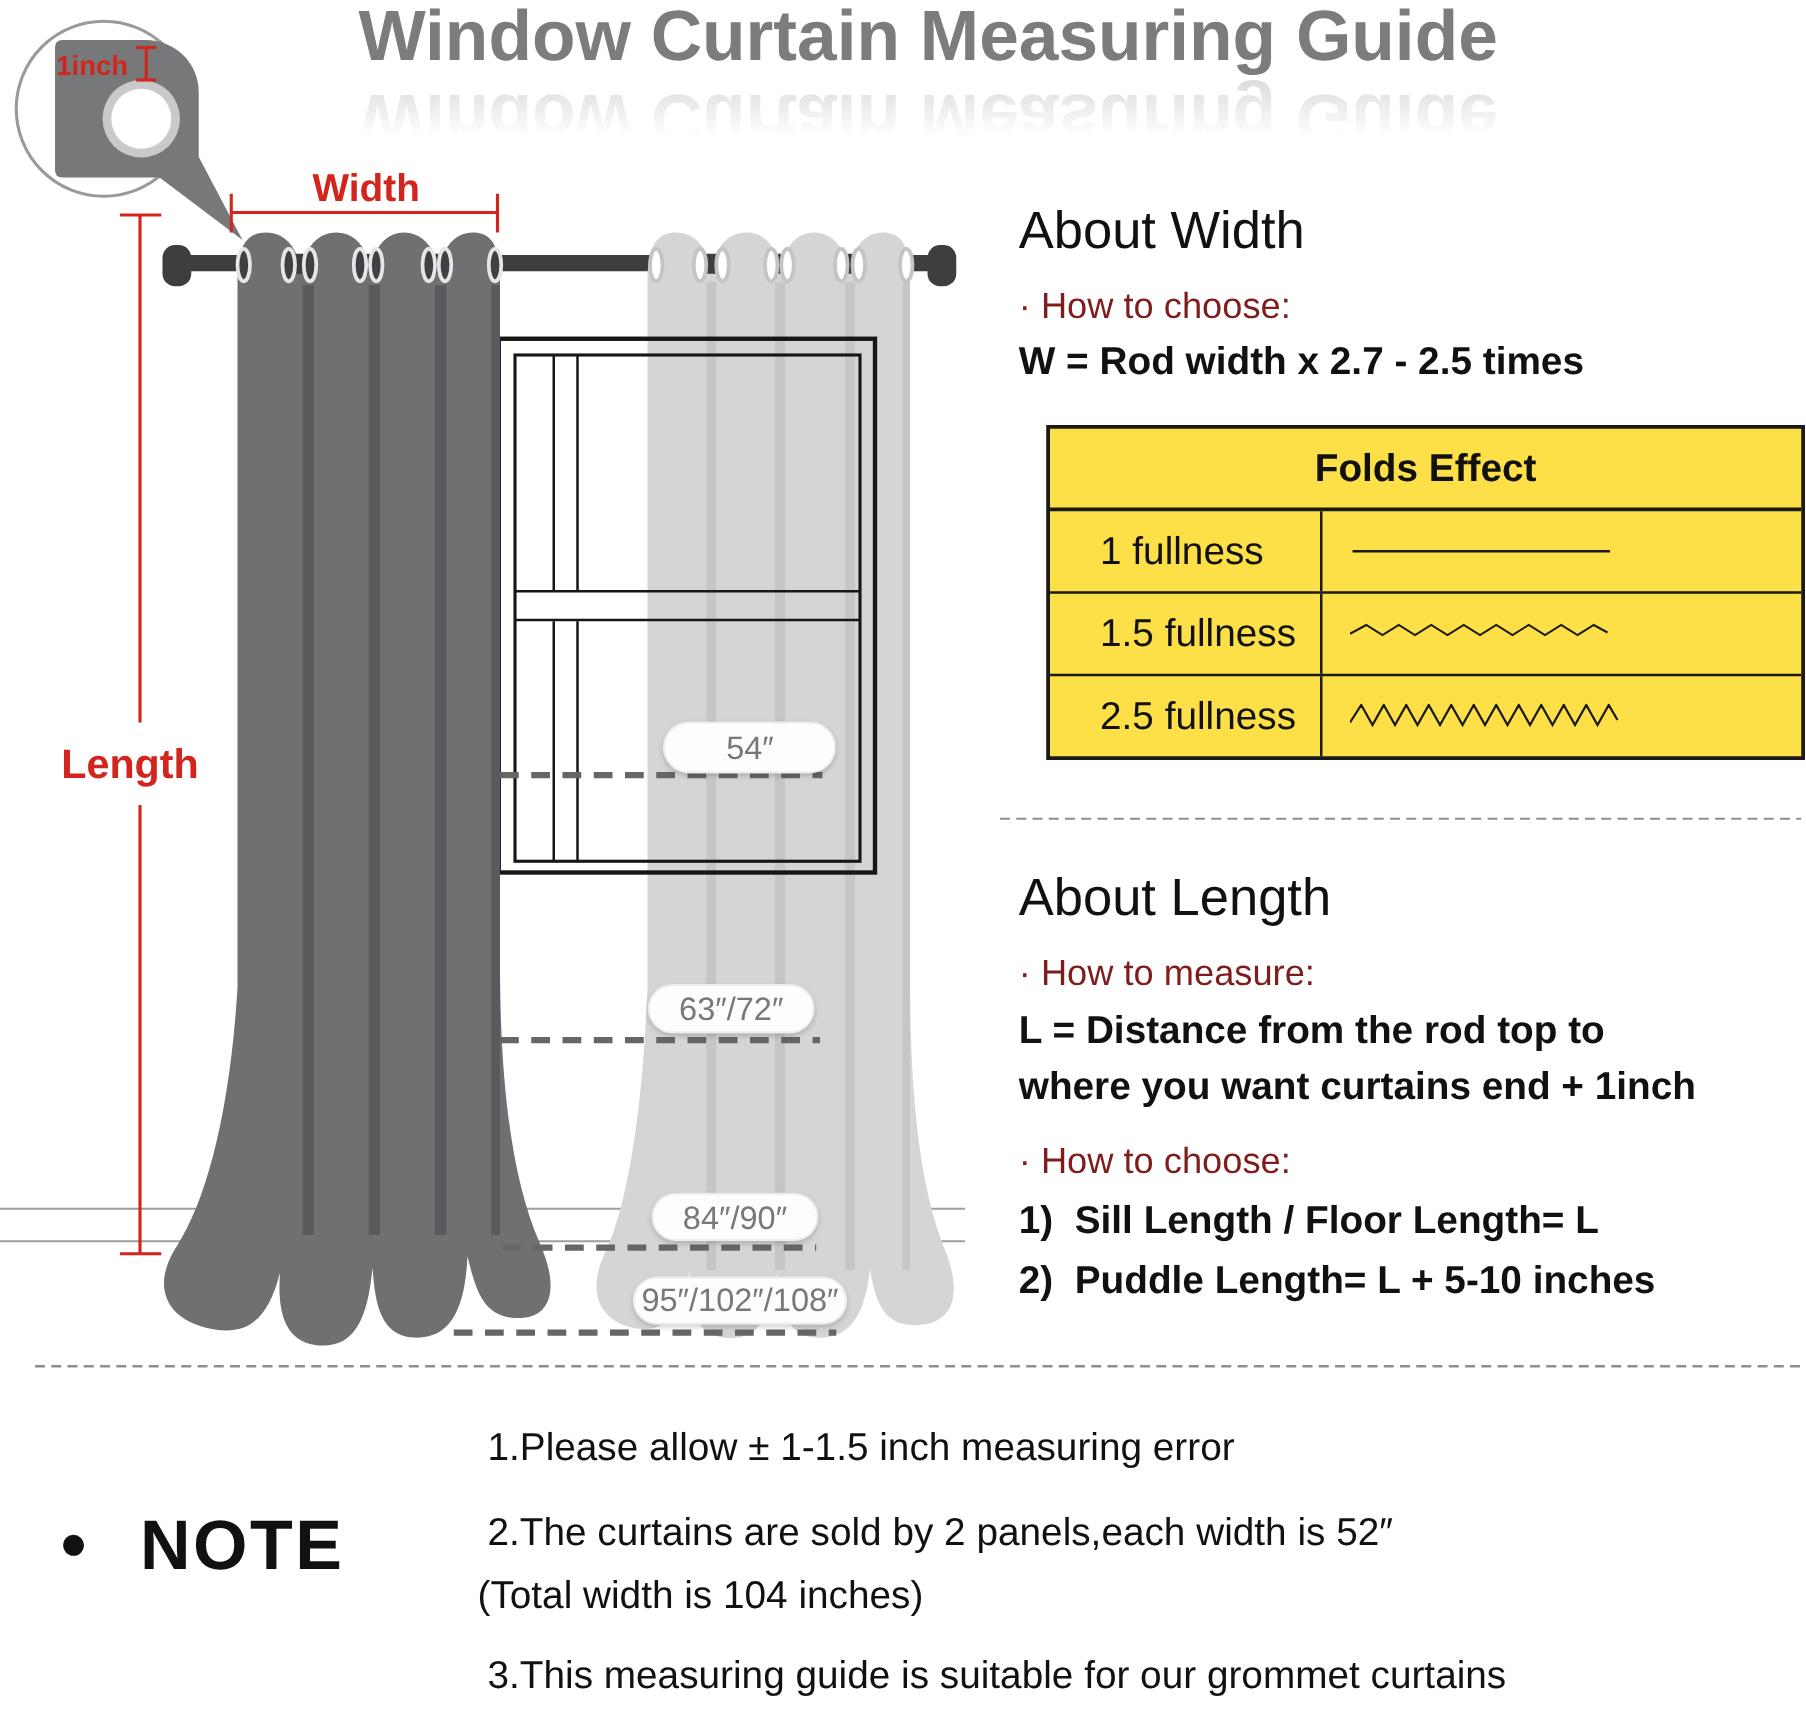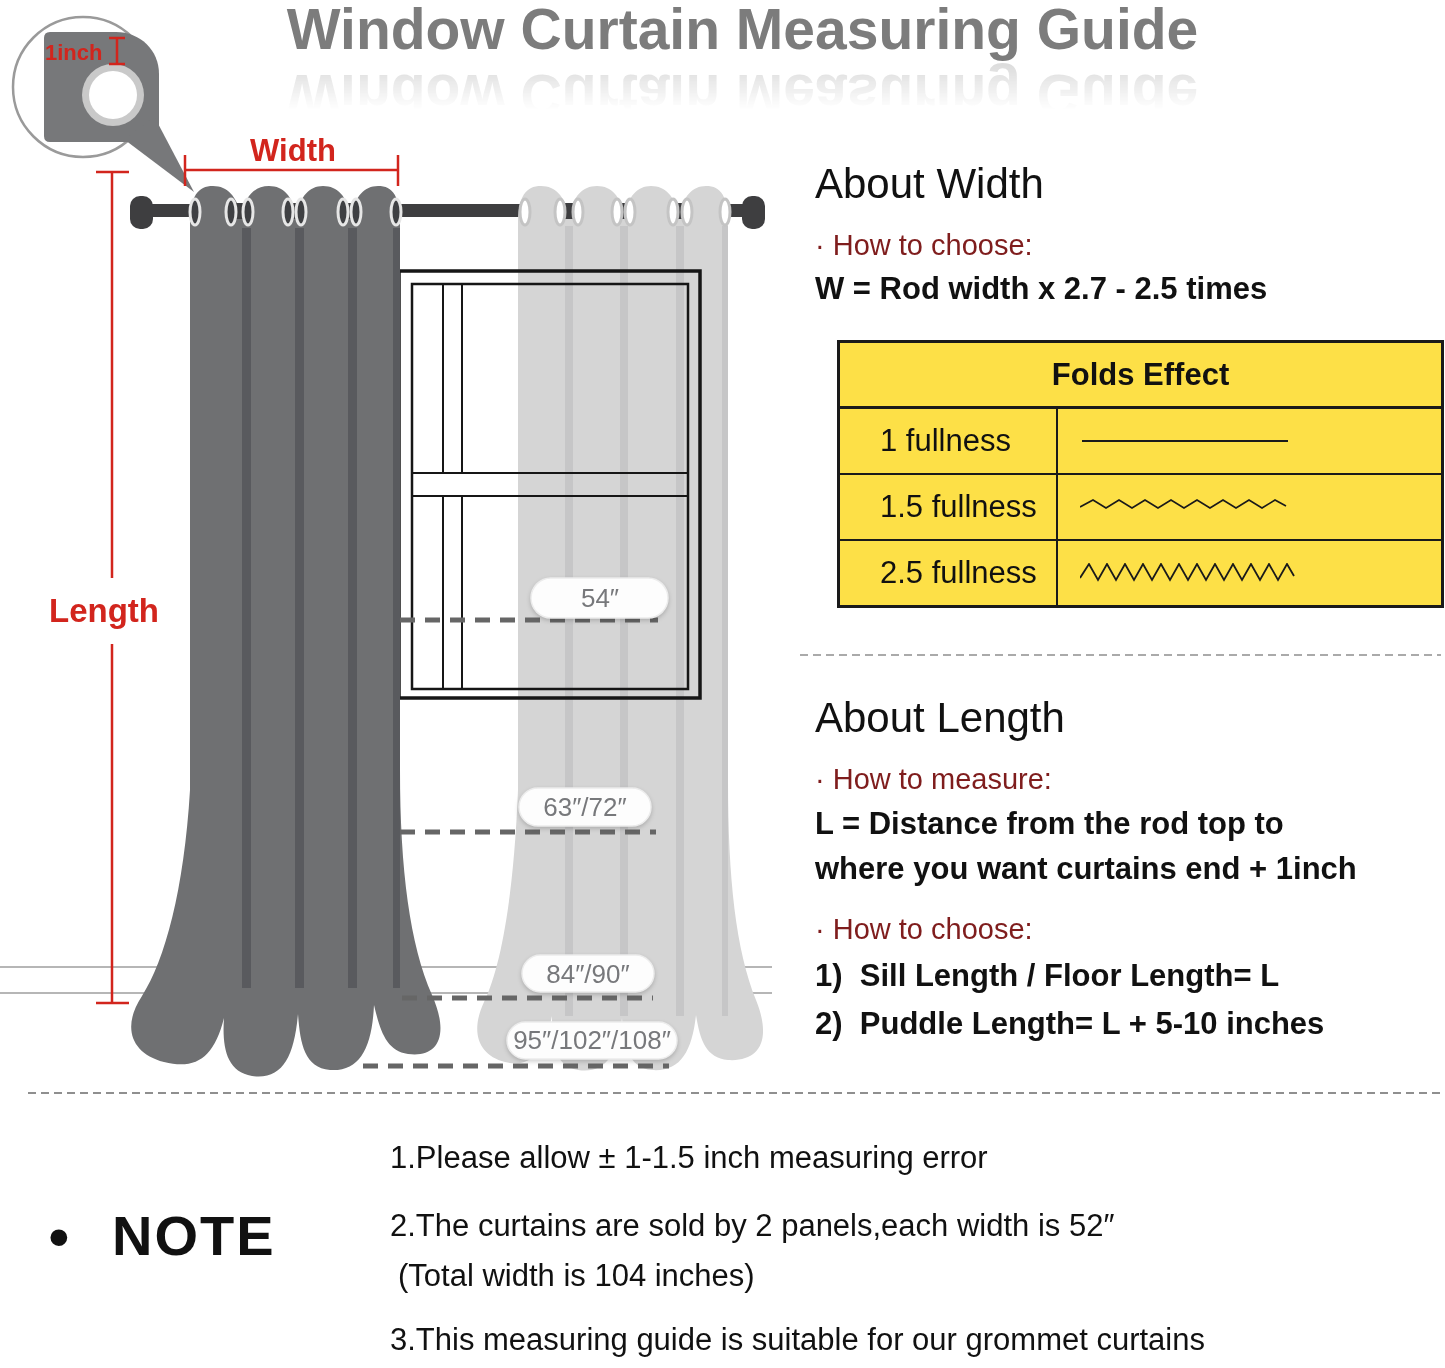--- a/index.html
+++ b/index.html
@@ -256,14 +256,14 @@
 <div class="abs formula" style="left:815px;top:806px">L = Distance from the rod top to</div>
 <div class="abs formula" style="left:815px;top:851px">where you want curtains end + 1inch</div>
 <div class="abs bullet-line" style="left:815px;top:913px">· How to choose:</div>
 <div class="abs formula pre" style="left:815px;top:958px">1)  Sill Length / Floor Length= L</div>
 <div class="abs formula pre" style="left:815px;top:1006px">2)  Puddle Length= L + 5-10 inches</div>
 
 <div class="abs note-bullet" style="left:48px;top:1206px">•</div>
 <div class="abs note-heading" style="left:112px;top:1208px">NOTE</div>
 <div class="abs note-item" style="left:390px;top:1140px">1.Please allow ± 1-1.5 inch measuring error</div>
 <div class="abs note-item" style="left:390px;top:1208px">2.The curtains are sold by 2 panels,each width is 52″</div>
-<div class="abs note-item" style="left:398px;top:1258px">(Total width is 104 inches)</div>
+<div class="abs note-item" style="left:382px;top:1258px">(Total width is 104 inches)</div>
 <div class="abs note-item" style="left:390px;top:1322px">3.This measuring guide is suitable for our grommet curtains</div>
 
 </body></html>

